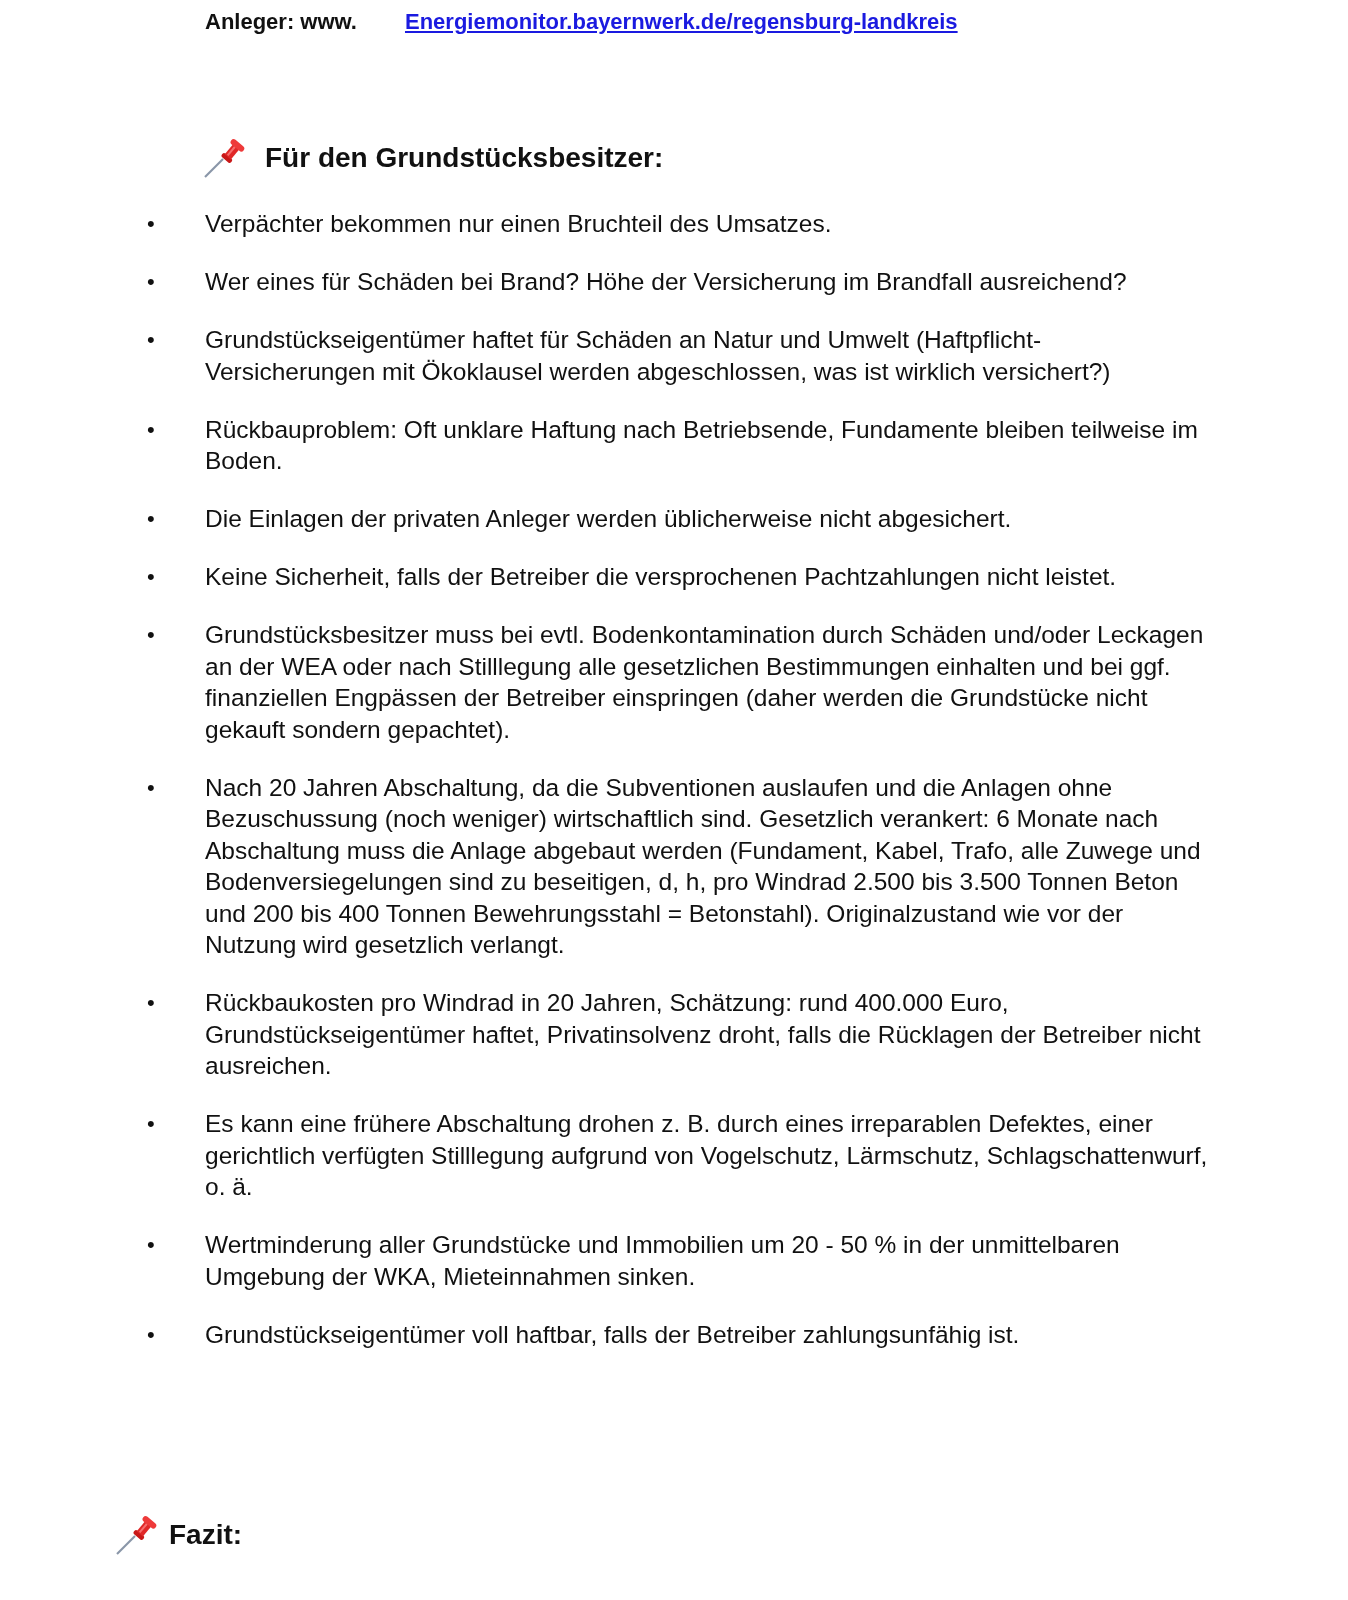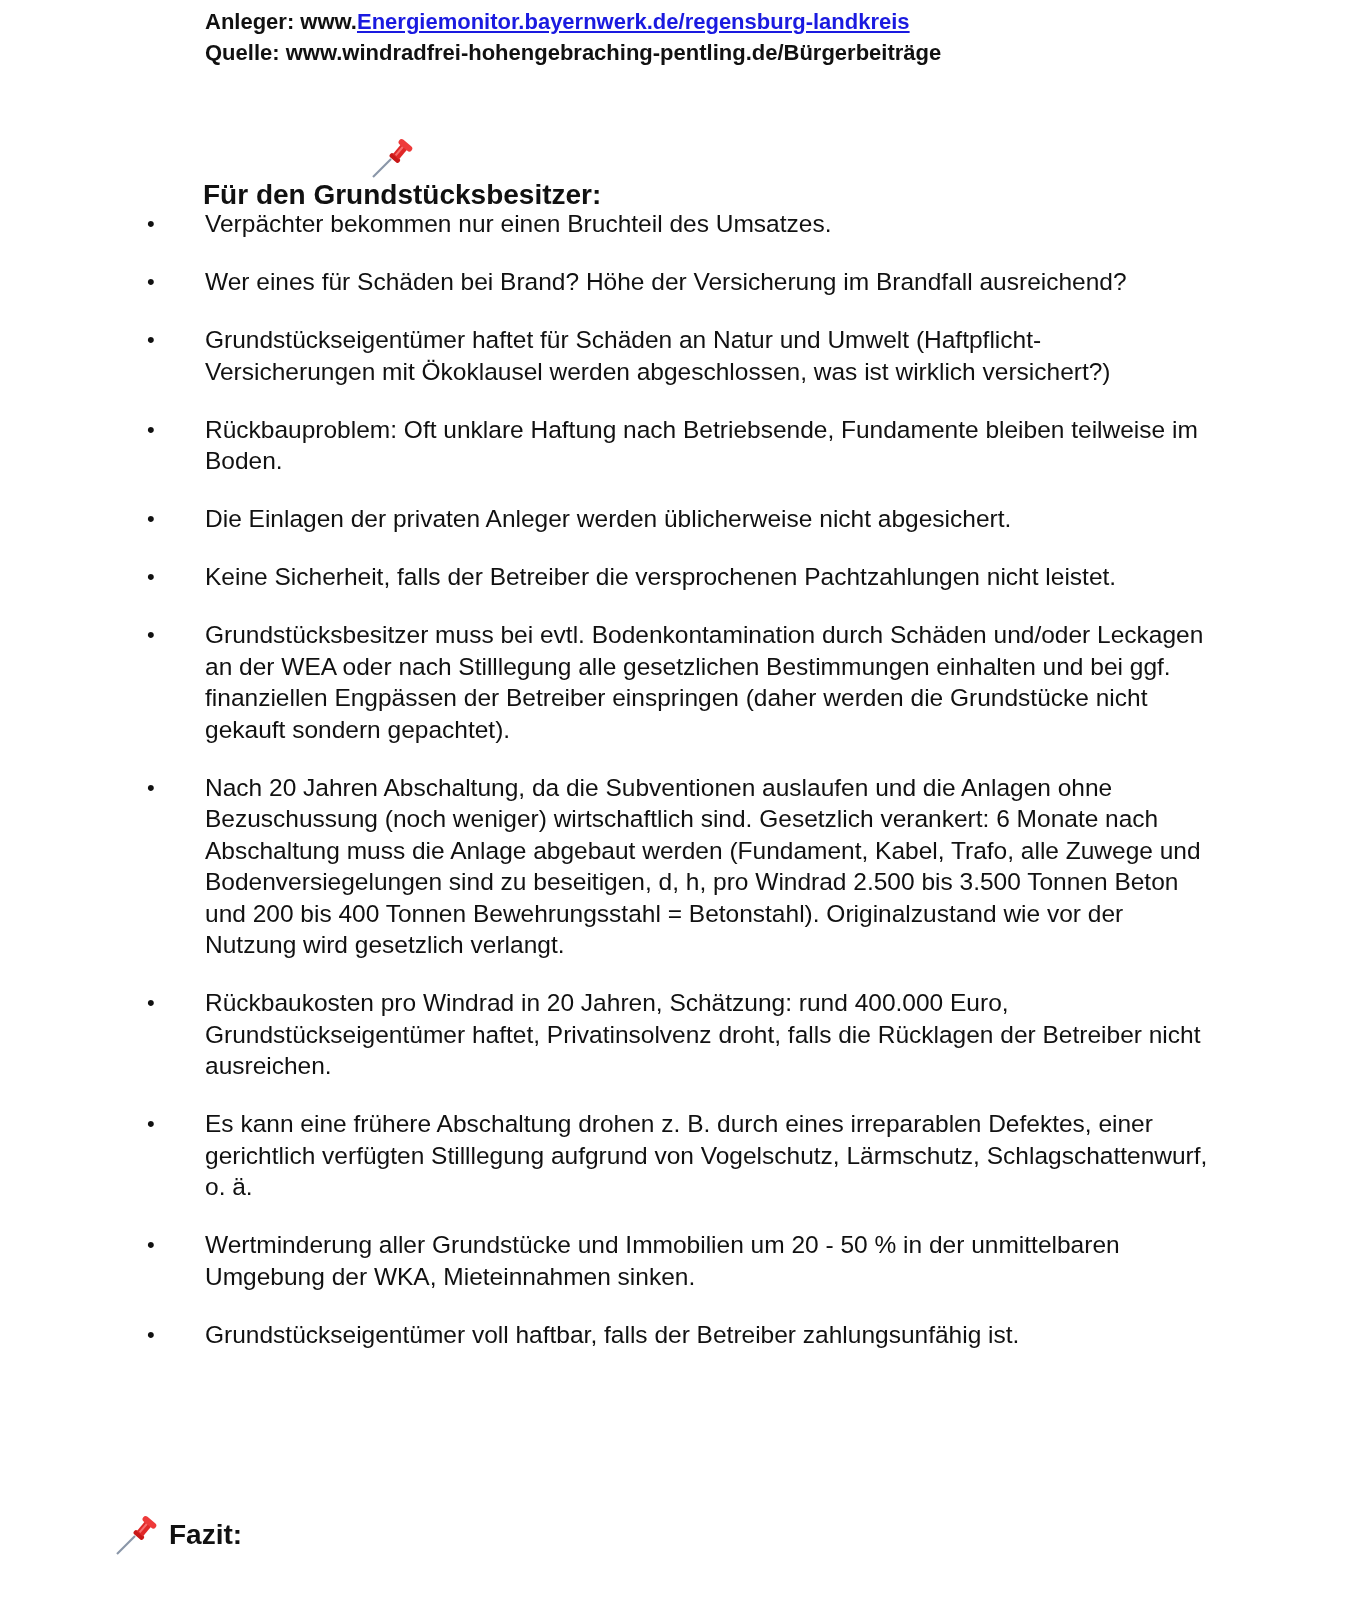--- a/index.html
+++ b/index.html
@@ -19,29 +19,30 @@
     position: absolute;
     left: 205px;
     top: 6px;
     font-size: 22px;
     font-weight: bold;
     line-height: 31px;
   }
   .sources a {
     color: #1a1ae0;
     text-decoration: underline;
+    margin-left: 48px;
   }
   .heading {
     position: absolute;
     display: flex;
     align-items: center;
     font-weight: bold;
     font-size: 28px;
   }
-  .heading.h1 { left: 203px; top: 137px; flex-direction: column; }
+  .heading.h1 { left: 203px; top: 137px; }
   .heading.h2 { left: 115px; top: 1514px; }
   .pin {
     width: 44px;
     height: 42px;
     margin-right: 18px;
     flex: none;
   }
   .heading.h2 .pin { margin-right: 10px; }
   ul.items {
     position: absolute;
@@ -67,23 +68,20 @@
     font-size: 22px;
   }
   b { font-weight: normal; }
 </style>
 </head>
 <body>
 
 <div class="sources">
   <div>
     <span>Anleger: www.</span><a href="#">Energiemonitor.bayernwerk.de/regensburg-landkreis</a>
-  </div>
-  <div>
-    <span>Quelle: www.windradfrei-hohengebraching-pentling.de/Bürgerbeiträge</span>
   </div>
 </div>
 
 <div class="heading h1">
   <svg class="pin" viewBox="0 0 44 42">
     <line x1="2" y1="40" x2="20" y2="22" stroke="#8a96a8" stroke-width="2.2"></line>
     <g transform="rotate(40 28 16)">
       <rect x="22" y="20" width="12" height="5" rx="2" fill="#c81818"></rect>
       <rect x="24" y="8" width="8" height="13" fill="#e02828"></rect>
       <rect x="20" y="3" width="16" height="6" rx="3" fill="#ee3a3a"></rect>

